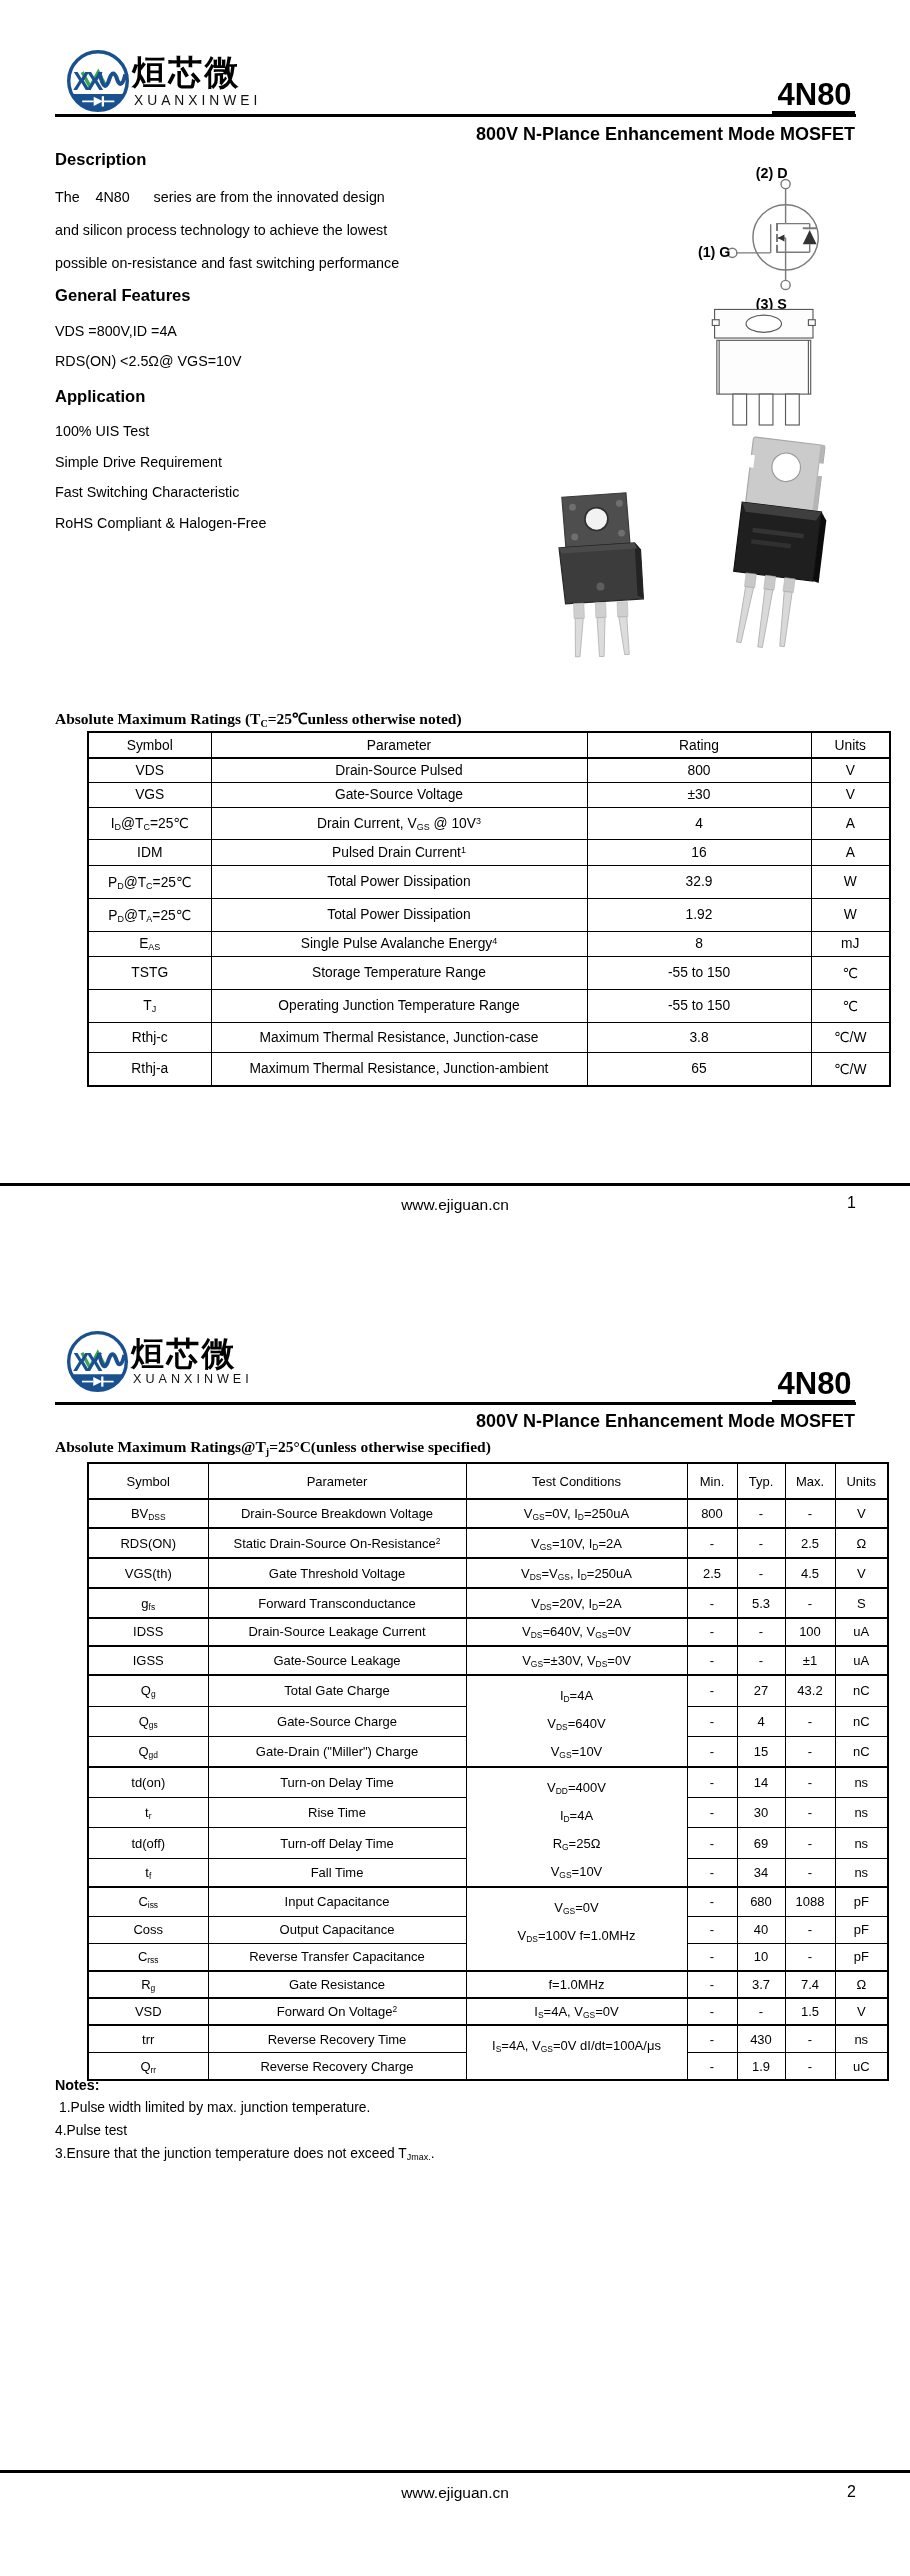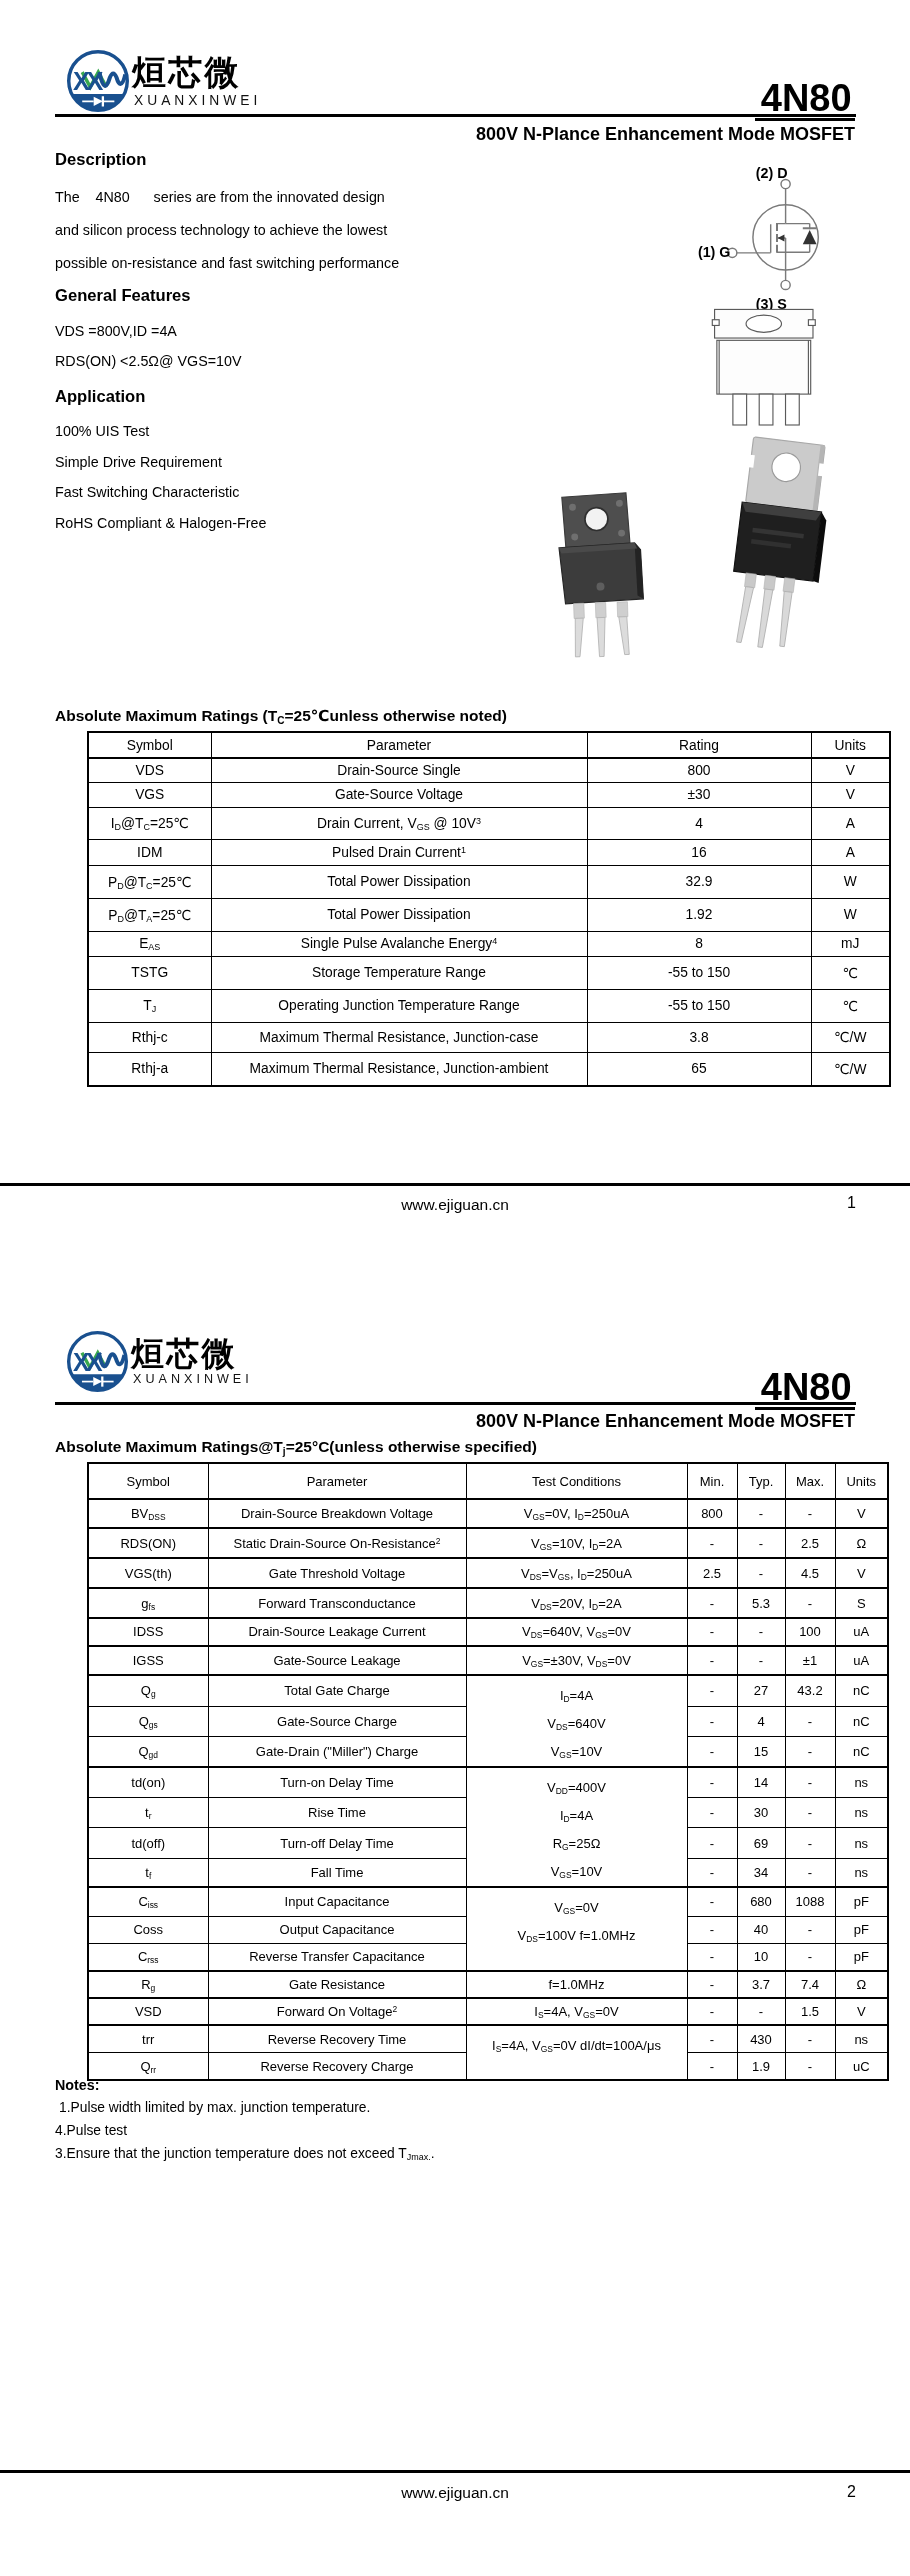--- a/index.html
+++ b/index.html
@@ -1,25 +1,25 @@
 <!DOCTYPE html>
 <html style="font-size:9.2px"><head>
 <meta charset="utf-8">
 <style>
   html,body{margin:0;padding:0;background:#fff;}
   .page{position:relative;width:910px;height:2576px;background:#ffffff;
         font-family:"Liberation Sans","DejaVu Sans",sans-serif;color:#000;overflow:hidden;border-radius:21px;}
   .abs{position:absolute;}
   .bold{font-weight:bold;}
   .rule{position:absolute;background:#000;}
-  .part-number{font-size:38px;font-weight:bold;border-bottom:3.4px solid #000;padding:0 3.4px 1.1px 5.7px;line-height:1;}
+  .part-number{font-size:31px;font-weight:bold;border-bottom:3.4px solid #000;padding:0 3.4px 1.1px 5.7px;line-height:1;}
   .subtitle{font-size:18px;font-weight:bold;white-space:nowrap;}
   .h-section{font-size:16.6px;font-weight:bold;}
   .body-line{font-size:14.3px;white-space:pre-wrap;}
-  .tbl-title{font-size:15.5px;font-weight:bold;}
+  .tbl-title{font-size:15.5px;font-weight:bold;font-family:Liberation Serif, serif;}
   sub{font-size:65%;vertical-align:-0.25em;line-height:0;}
   sup{font-size:65%;vertical-align:0.5em;line-height:0;}
   table.spec{border-collapse:collapse;table-layout:fixed;background:#fff;border:2.3px solid #000;margin-left:32px;}
   table.spec td,table.spec th{border:1.1px solid #000;text-align:center;vertical-align:middle;
       font-weight:normal;padding:0 2.3px;overflow:hidden;}
   .t1 td,.t1 th{border-width:1.7px 1.1px;font-size:13.8px;}
   .t1 thead th{border-bottom-width:2.3px;}
   .t2 td,.t2 th{font-size:13px;}
   .t2 thead th{border-bottom-width:2.3px;}
   .t2 tr.g td{border-bottom-width:2.3px;}
@@ -169,21 +169,21 @@
       <tr style="height:26px">
         <th>Symbol</th>
         <th>Parameter</th>
         <th>Rating</th>
         <th>Units</th>
       </tr>
     </thead>
     <tbody>
       <tr style="height:24px">
           <td>VDS</td>
-          <td>Drain-Source Single</td>
+          <td>Drain-Source Pulsed</td>
           <td>800</td>
           <td>V</td>
         </tr>
       <tr style="height:25px">
           <td>VGS</td>
           <td>Gate-Source Voltage</td>
           <td>±30</td>
           <td>V</td>
         </tr>
       <tr style="height:32px">

